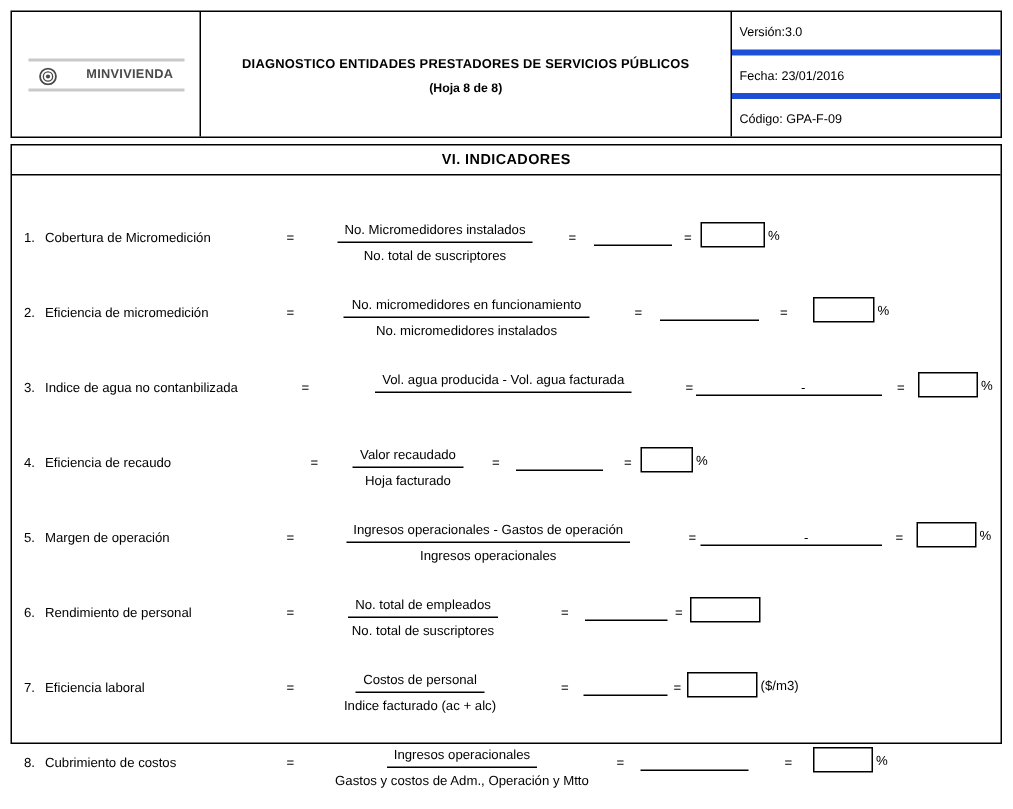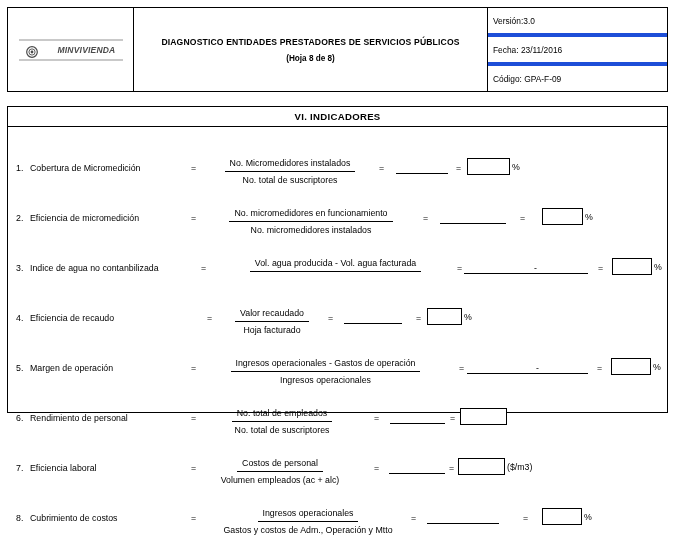--- a/index.html
+++ b/index.html
@@ -48,24 +48,23 @@
     align-items: center;
     width: 104px;
   }
   .logo-rule {
     width: 100%;
     height: 2px;
     background: #c9c9c9;
   }
   .logo-row {
     display: flex;
-    align-items: center;
+    align-items: flex-start;
     gap: 20px;
     padding: 3px 0;
-    font-style: italic;
   }
   .logo-mark {
     width: 12px;
     height: 12px;
     flex: 0 0 auto;
   }
   .logo-text {
     font-size: 8.5px;
     font-weight: bold;
     letter-spacing: 0.2px;
@@ -110,23 +109,23 @@
     font-size: 8.4px;
     box-sizing: border-box;
     border-bottom: 4px solid #1d4ed8;
   }
   .hdr-meta-row:last-child { border-bottom: none; }
 
   
   .body-table {
     position: absolute;
     left: 7px;
-    top: 106px;
+    top: 96px;
     width: 661px;
-    height: 307px;
+    height: 400px;
     border: 1px solid #000;
     box-sizing: border-box;
   }
   .section-band {
     height: 20px;
     border-bottom: 1px solid #000;
     display: flex;
     align-items: center;
     justify-content: center;
     font-size: 9.6px;
@@ -233,21 +232,21 @@
       </div>
     </div>
 
     <div class="hdr-title-cell">
       <div class="hdr-title-main">DIAGNOSTICO ENTIDADES PRESTADORES DE SERVICIOS PÚBLICOS</div>
       <div class="hdr-title-sub">(Hoja 8 de 8)</div>
     </div>
 
     <div class="hdr-meta-cell">
       <div class="hdr-meta-row">Versión:3.0</div>
-      <div class="hdr-meta-row">Fecha:  23/11/2016</div>
+      <div class="hdr-meta-row">Fecha:  23/01/2016</div>
       <div class="hdr-meta-row">Código: GPA-F-09</div>
     </div>
 
   </div>
 
   <div class="body-table">
     <div class="section-band">VI. INDICADORES</div>
     <div class="rows-area" id="rows-area">
         <div class="ind-row" style="top: 24px;">
           <div class="ind-label"><span class="ind-num">1.</span><span>Cobertura de Micromedición</span></div>
@@ -306,21 +305,21 @@
           <span class="eq" style="left: 183px;">=</span>
           <div class="frac" style="left: 196px; width: 156px;"><span class="num">No. total de empleados</span><span class="den">No. total de suscriptores</span></div>
           <span class="eq" style="left: 366px;">=</span>
           <div class="blank" style="left: 382px; width: 55px;"></div>
           <span class="eq" style="left: 442px;">=</span>
           <div class="resbox" style="left: 452px; width: 47px;"></div>
         </div>
         <div class="ind-row" style="top: 324px;">
           <div class="ind-label"><span class="ind-num">7.</span><span>Eficiencia laboral</span></div>
           <span class="eq" style="left: 183px;">=</span>
-          <div class="frac" style="left: 196px; width: 152px;"><span class="num">Costos de personal</span><span class="den">Volumen empleados (ac + alc)</span></div>
+          <div class="frac" style="left: 196px; width: 152px;"><span class="num">Costos de personal</span><span class="den">Indice facturado (ac + alc)</span></div>
           <span class="eq" style="left: 366px;">=</span>
           <div class="blank" style="left: 381px; width: 56px;"></div>
           <span class="eq" style="left: 441px;">=</span>
           <div class="resbox" style="left: 450px; width: 47px;"></div>
           <span class="unit" style="left: 499px;">($/m3)</span>
         </div>
         <div class="ind-row" style="top: 374px;">
           <div class="ind-label"><span class="ind-num">8.</span><span>Cubrimiento de costos</span></div>
           <span class="eq" style="left: 183px;">=</span>
           <div class="frac" style="left: 192px; width: 216px;"><span class="num">Ingresos operacionales</span><span class="den">Gastos y costos de Adm., Operación y Mtto</span></div>

